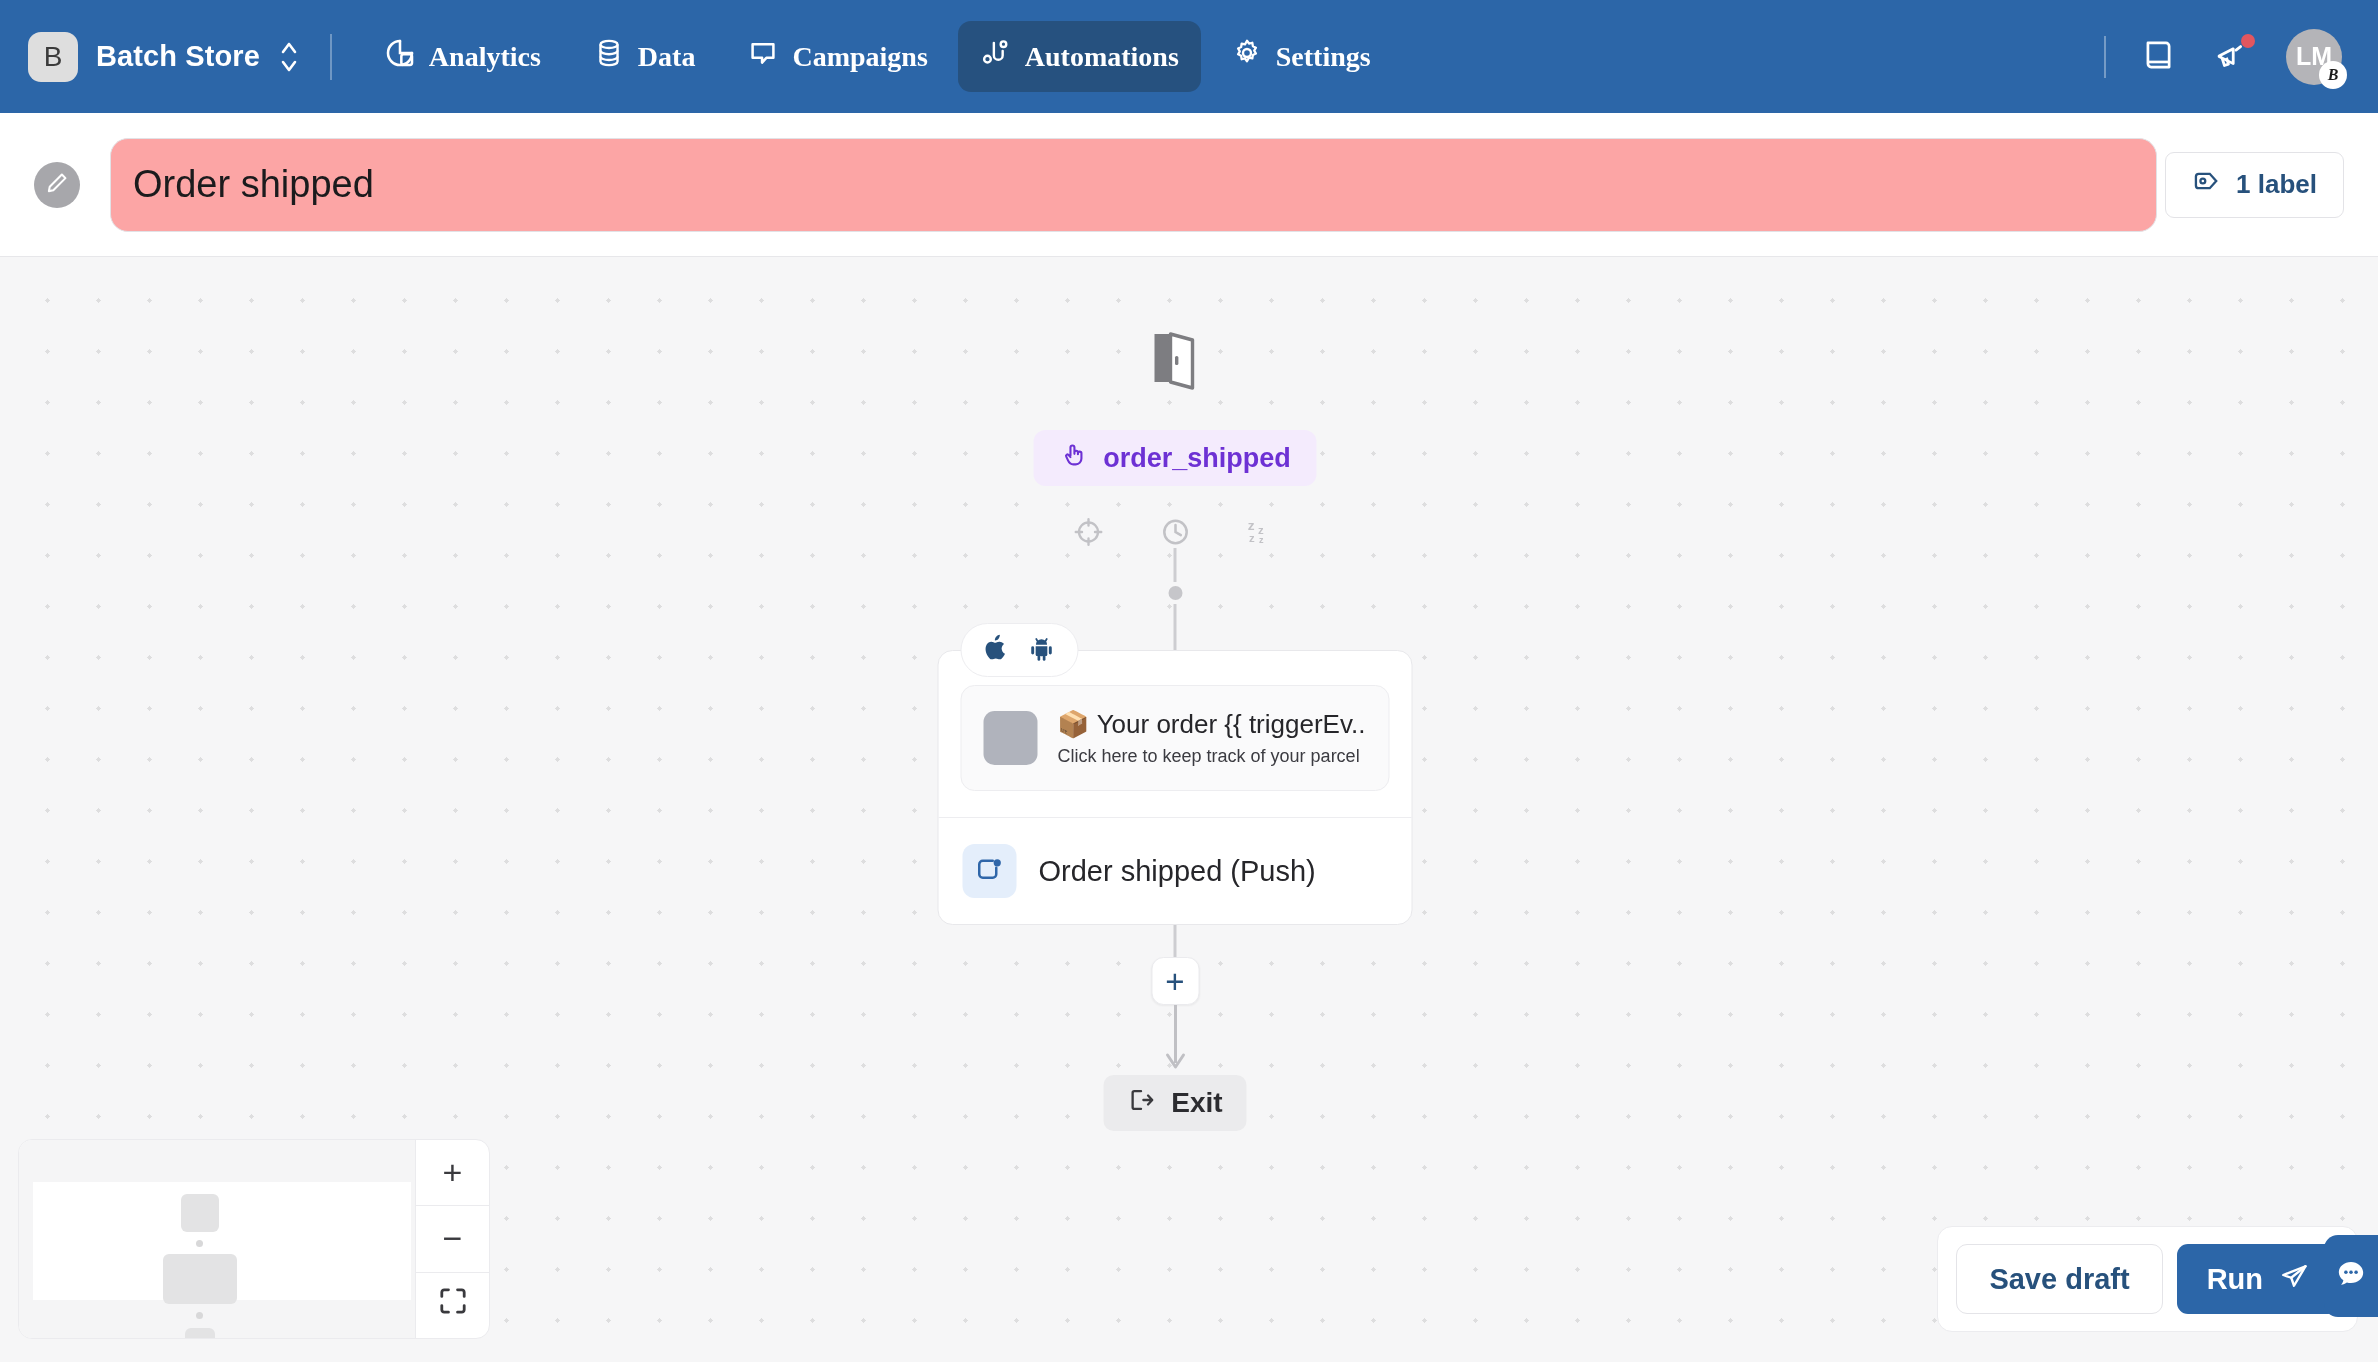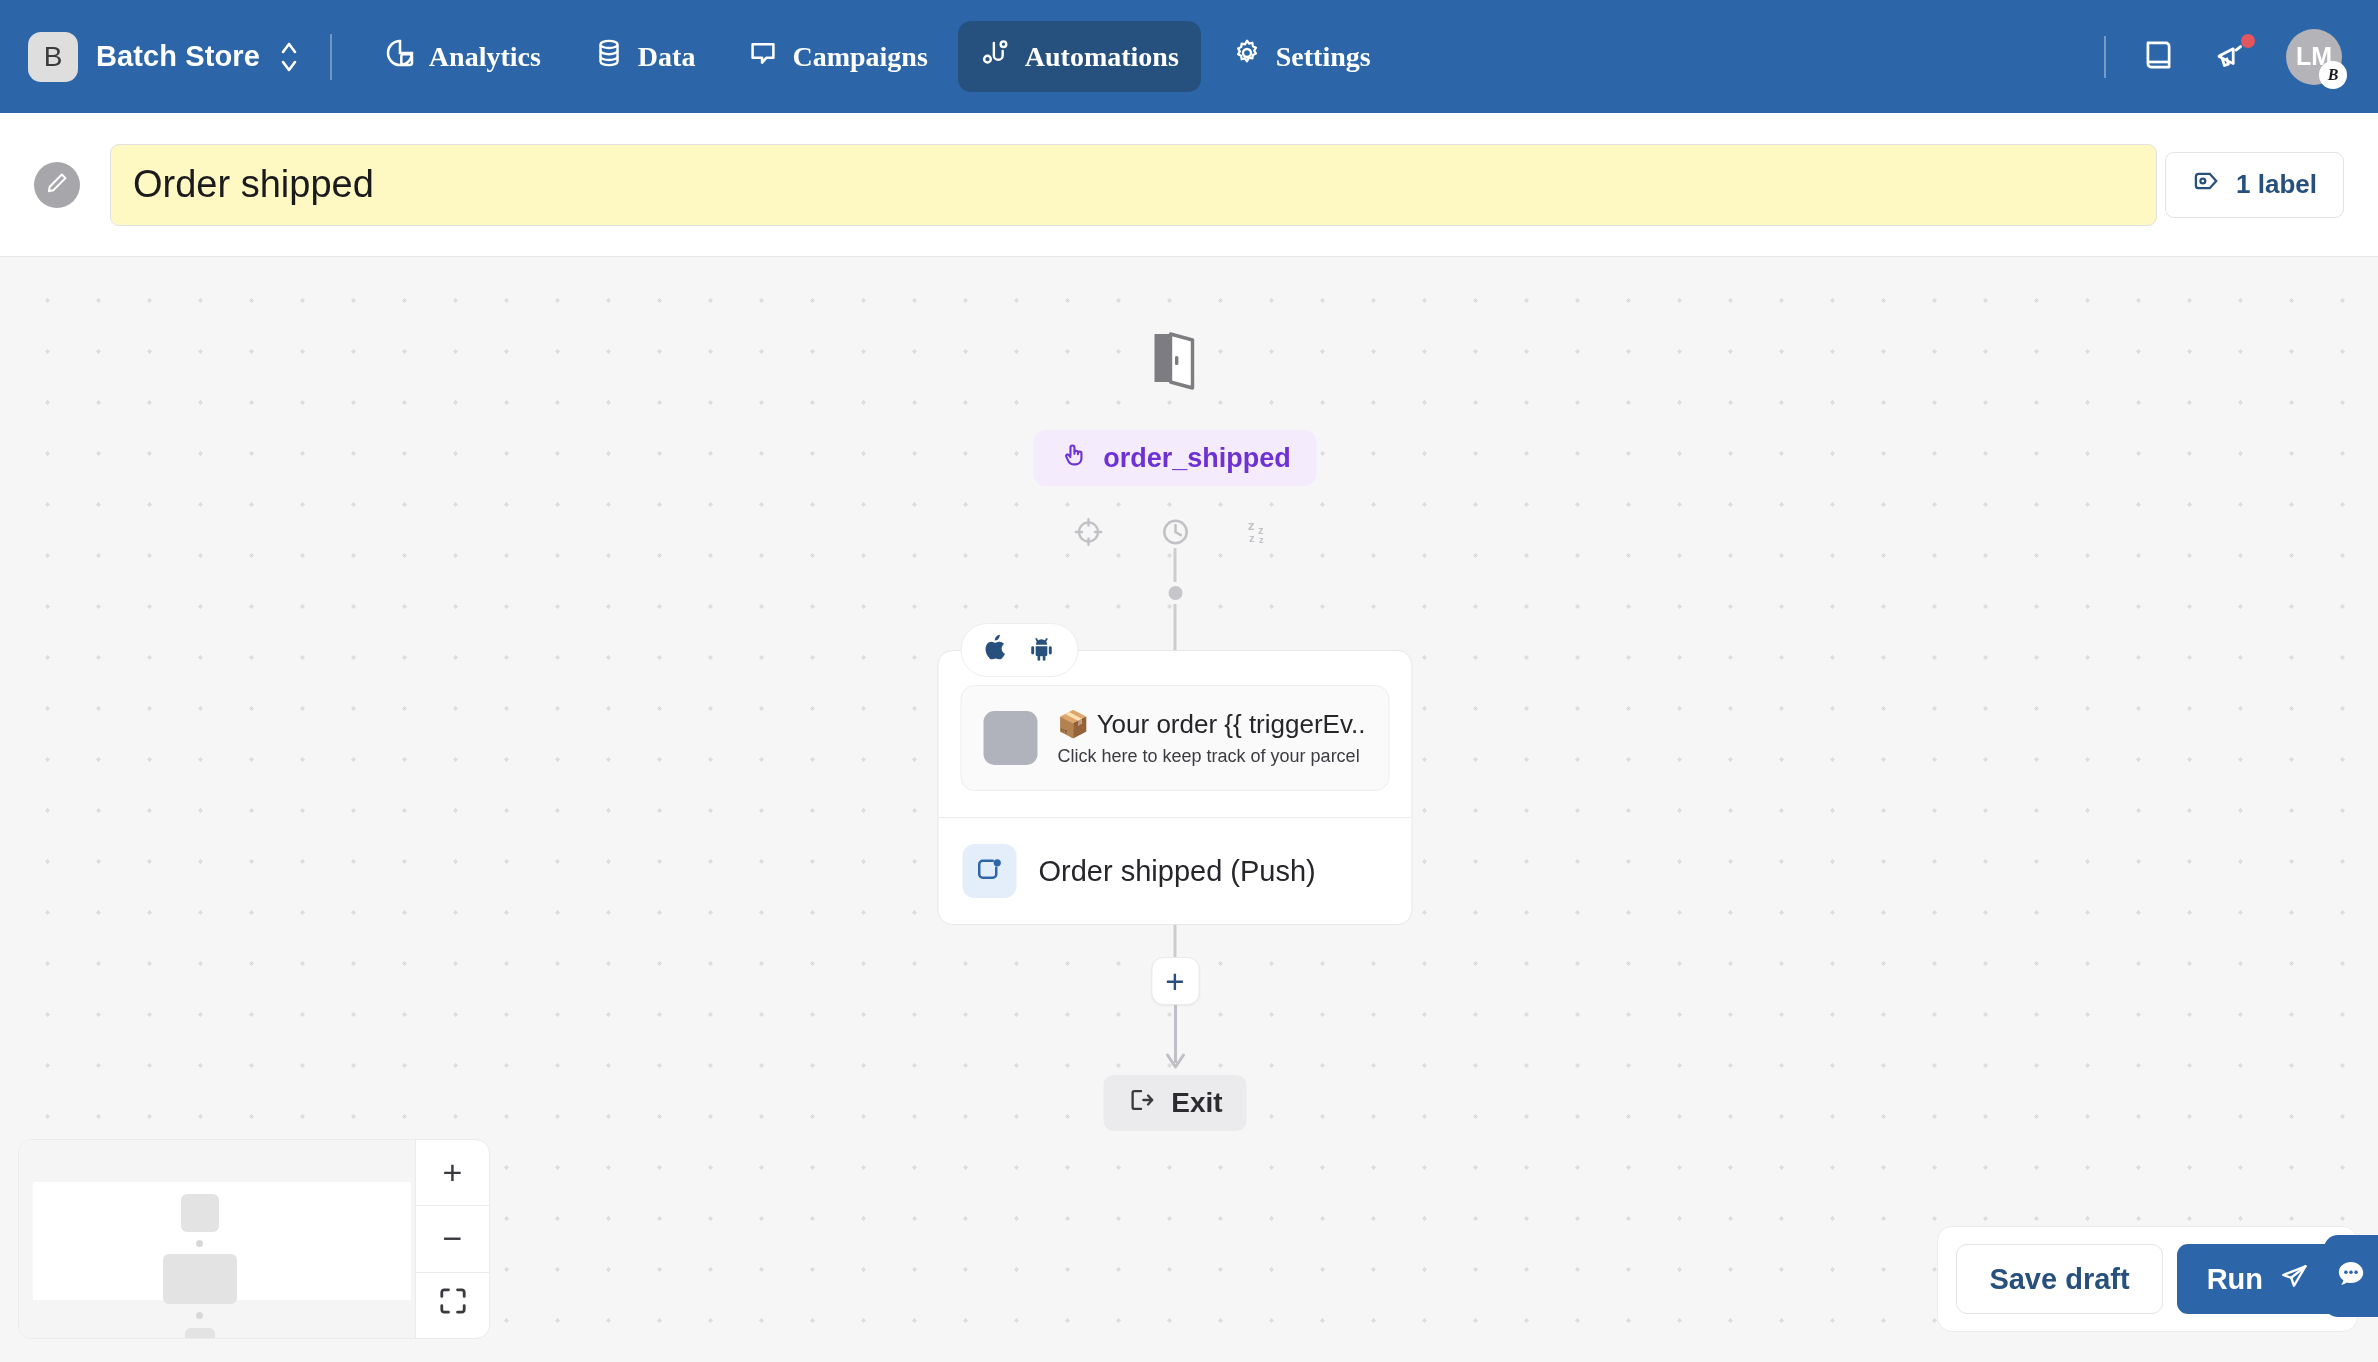--- a/index.html
+++ b/index.html
@@ -76,26 +76,26 @@
     padding: 0 34px;
     border-bottom: 1px solid #e7e7ea;
   }
   .pencil-circle {
     width: 46px; height: 46px; border-radius: 50%;
     background: #a7a7ab;
     display: flex; align-items: center; justify-content: center;
     flex: none; cursor: pointer;
   }
   .title-input {
-    flex: 1; margin-left: 30px; height: 82px;
-    border: 1px solid #e2e2e6; border-radius: 9px;
+    flex: 1; margin-left: 30px; height: 94px;
+    border: 1px solid #e2e2e6; border-radius: 18px;
     display: flex; align-items: center;
     padding: 0 22px;
     font-size: 38px; color: #1b1b1d;
-    background: #fef9c3;
+    background: #fca5a5;
   }
   .label-chip {
     margin-left: 8px; flex: none;
     height: 66px; padding: 0 26px;
     border: 1px solid #e3e3e7; border-radius: 9px;
     display: flex; align-items: center; gap: 14px;
     color: #27517c; font-size: 26px; font-weight: 700;
     background: #fff; cursor: pointer;
   }
 

